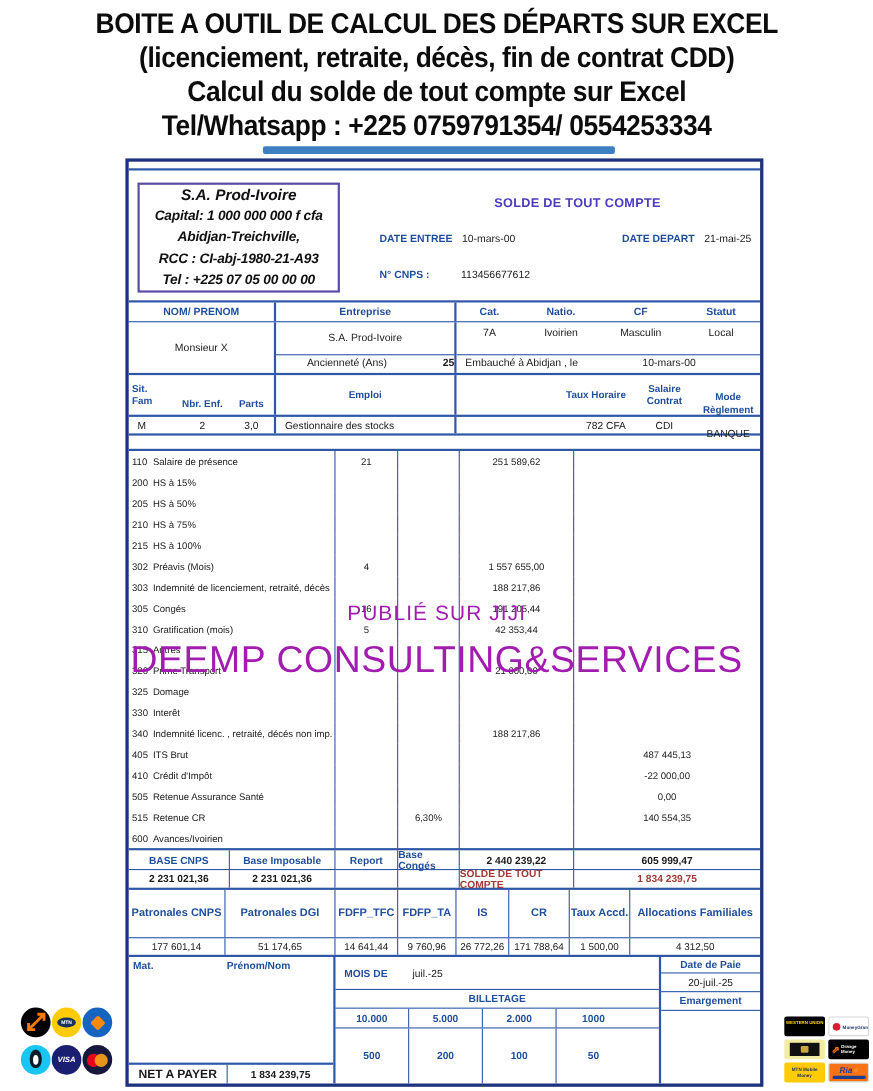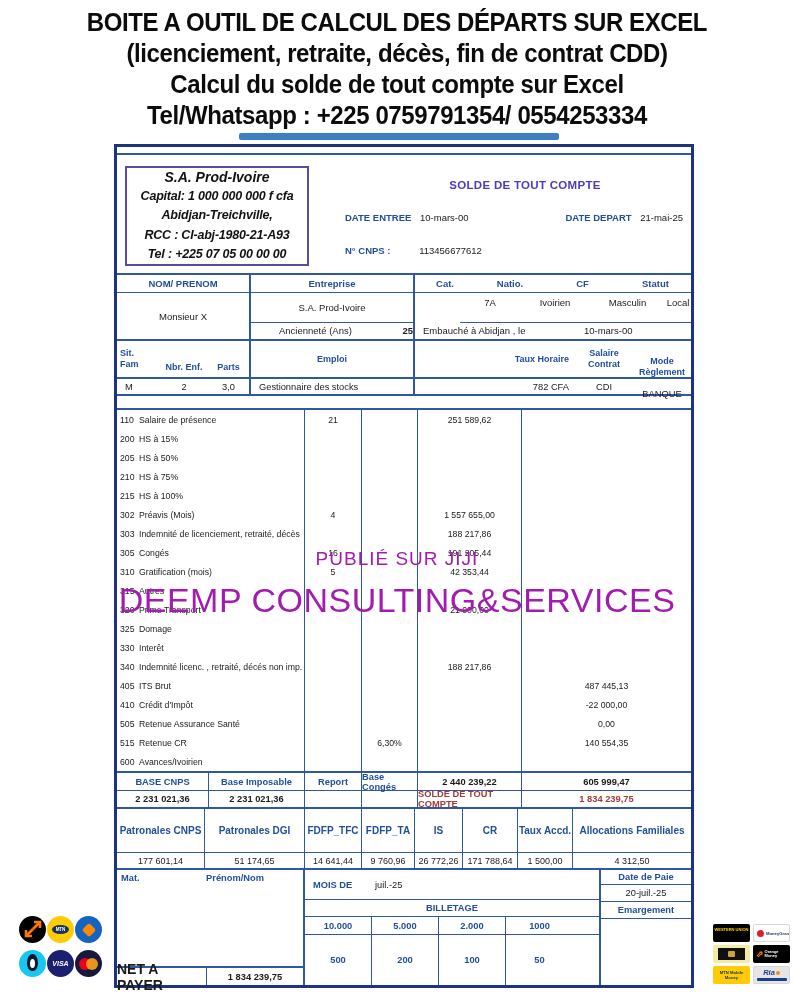--- a/index.html
+++ b/index.html
@@ -87,21 +87,21 @@
   .p1{width:88px;}.p2{width:100px;}.p3{width:57px;}.p4{width:53px;}.p5{width:48px;}.p6{width:55px;}.p7{width:55px;}.p8{flex:1;}
   .s-patH>div,.s-patV>div{display:flex;align-items:center;justify-content:center;text-align:center;}
 
   
   .s-foot{flex:1;display:flex;font-size:9.3px;}
   .f-left{width:188px;display:flex;flex-direction:column;}
   .f-left-hdr{height:15px;display:flex;align-items:center;}
   .f-left-hdr .mat{padding-left:4px;width:50px;}
   .f-left-hdr .pn{flex:1;text-align:center;}
   .f-net{height:19px;display:flex;border-top:2px solid var(--line);font-weight:bold;}
-  .f-net .nl{width:90px;display:flex;align-items:center;justify-content:center;font-size:14px;}
+  .f-net .nl{width:90px;display:flex;align-items:center;justify-content:center;font-size:11px;}
   .f-net .nv{flex:1;display:flex;align-items:center;justify-content:center;}
   .f-mid{width:296px;display:flex;flex-direction:column;}
   .f-mois{height:30px;display:flex;align-items:center;}
   .f-mois .ml{padding-left:8px;width:70px;}
   .f-mois .mv{flex:1;text-align:left;}
   .f-bill{height:17px;}
   .f-dn{height:18px;display:flex;}
   .f-dn:last-child{flex:1;}
   .dn{width:67px;display:flex;align-items:center;justify-content:center;color:var(--lbl);font-weight:bold;}
   .f-right{flex:1;display:flex;flex-direction:column;}
@@ -137,21 +137,21 @@
   .pb-mg .dot{width:7px;height:7px;border-radius:50%;background:#d91f2d;margin:0 2px 0 3px;flex:none;}
   .pb-mg .t{color:#23366f;font-size:4.2px;font-weight:bold;}
   .pb-gold{background:#f2eda2;display:flex;align-items:center;justify-content:center;}
   .pb-gold .inner{width:27px;height:12px;background:#111;display:flex;align-items:center;justify-content:center;}
   .pb-gold .chip{width:7px;height:6px;background:#caa53d;border-radius:1px;}
   .pb-om2{background:#000;display:flex;align-items:center;}
   .pb-om2 .ar{color:#ff7900;font-size:9px;font-weight:bold;margin:0 1px 0 3px;}
   .pb-om2 .t{color:#fff;font-size:4px;line-height:4.5px;font-weight:bold;}
   .pb-mtn2{background:#ffcb05;display:flex;align-items:center;justify-content:center;text-align:center;}
   .pb-mtn2 .t{color:#16335e;font-size:4.2px;line-height:5px;font-weight:bold;}
-  .pb-ria{background:#e5e5e5;border:1px solid #d8d8d8;display:flex;flex-direction:column;align-items:center;justify-content:center;}
+  .pb-ria{background:#f97316;border:1px solid #d8d8d8;display:flex;flex-direction:column;align-items:center;justify-content:center;}
   .pb-ria .t{color:#1b3d8f;font-size:7.5px;font-weight:bold;font-style:italic;line-height:8px;}
   .pb-ria .sun{display:inline-block;width:4px;height:4px;border-radius:50%;background:#f6871f;margin-left:1px;}
   .pb-ria .bar{width:30px;height:3px;background:#1b3d8f;margin-top:1px;border-radius:1px;}
 </style>
 </head>
 <body>
 
 <div class="headline">
   <div class="l">BOITE A OUTIL DE CALCUL DES DÉPARTS SUR EXCEL</div>
   <div class="l">(licenciement, retraite, décès, fin de contrat CDD)</div>
@@ -205,21 +205,21 @@
   <div class="s-empB bb row">
     <div class="col-a br ctr">Monsieur X</div>
     <div class="col-b br" style="display:flex;flex-direction:column;">
       <div class="emp-sub-top bb1 ctr">S.A. Prod-Ivoire</div>
       <div class="emp-sub-bot">
         <span style="padding-left:28px;flex:1;">Ancienneté (Ans)</span>
         <span style="padding-right:0;font-weight:bold;">25</span>
       </div>
     </div>
     <div class="col-c" style="display:flex;flex-direction:column;">
-      <div class="emp-sub-top bb1" style="display:flex;align-items:flex-start;padding-top:4px;margin-left:45px;">
+      <div class="emp-sub-top bb1" style="display:flex;align-items:flex-start;padding-top:4px;">
         <div class="quad">
           <span class="q1">7A</span>
           <span class="q2">Ivoirien</span>
           <span class="q3">Masculin</span>
           <span class="q4">Local</span>
         </div>
       </div>
       <div class="emp-sub-bot">
         <span style="padding-left:8px;">Embauché à Abidjan , le</span>
         <span style="flex:1;text-align:center;">10-mars-00</span>

